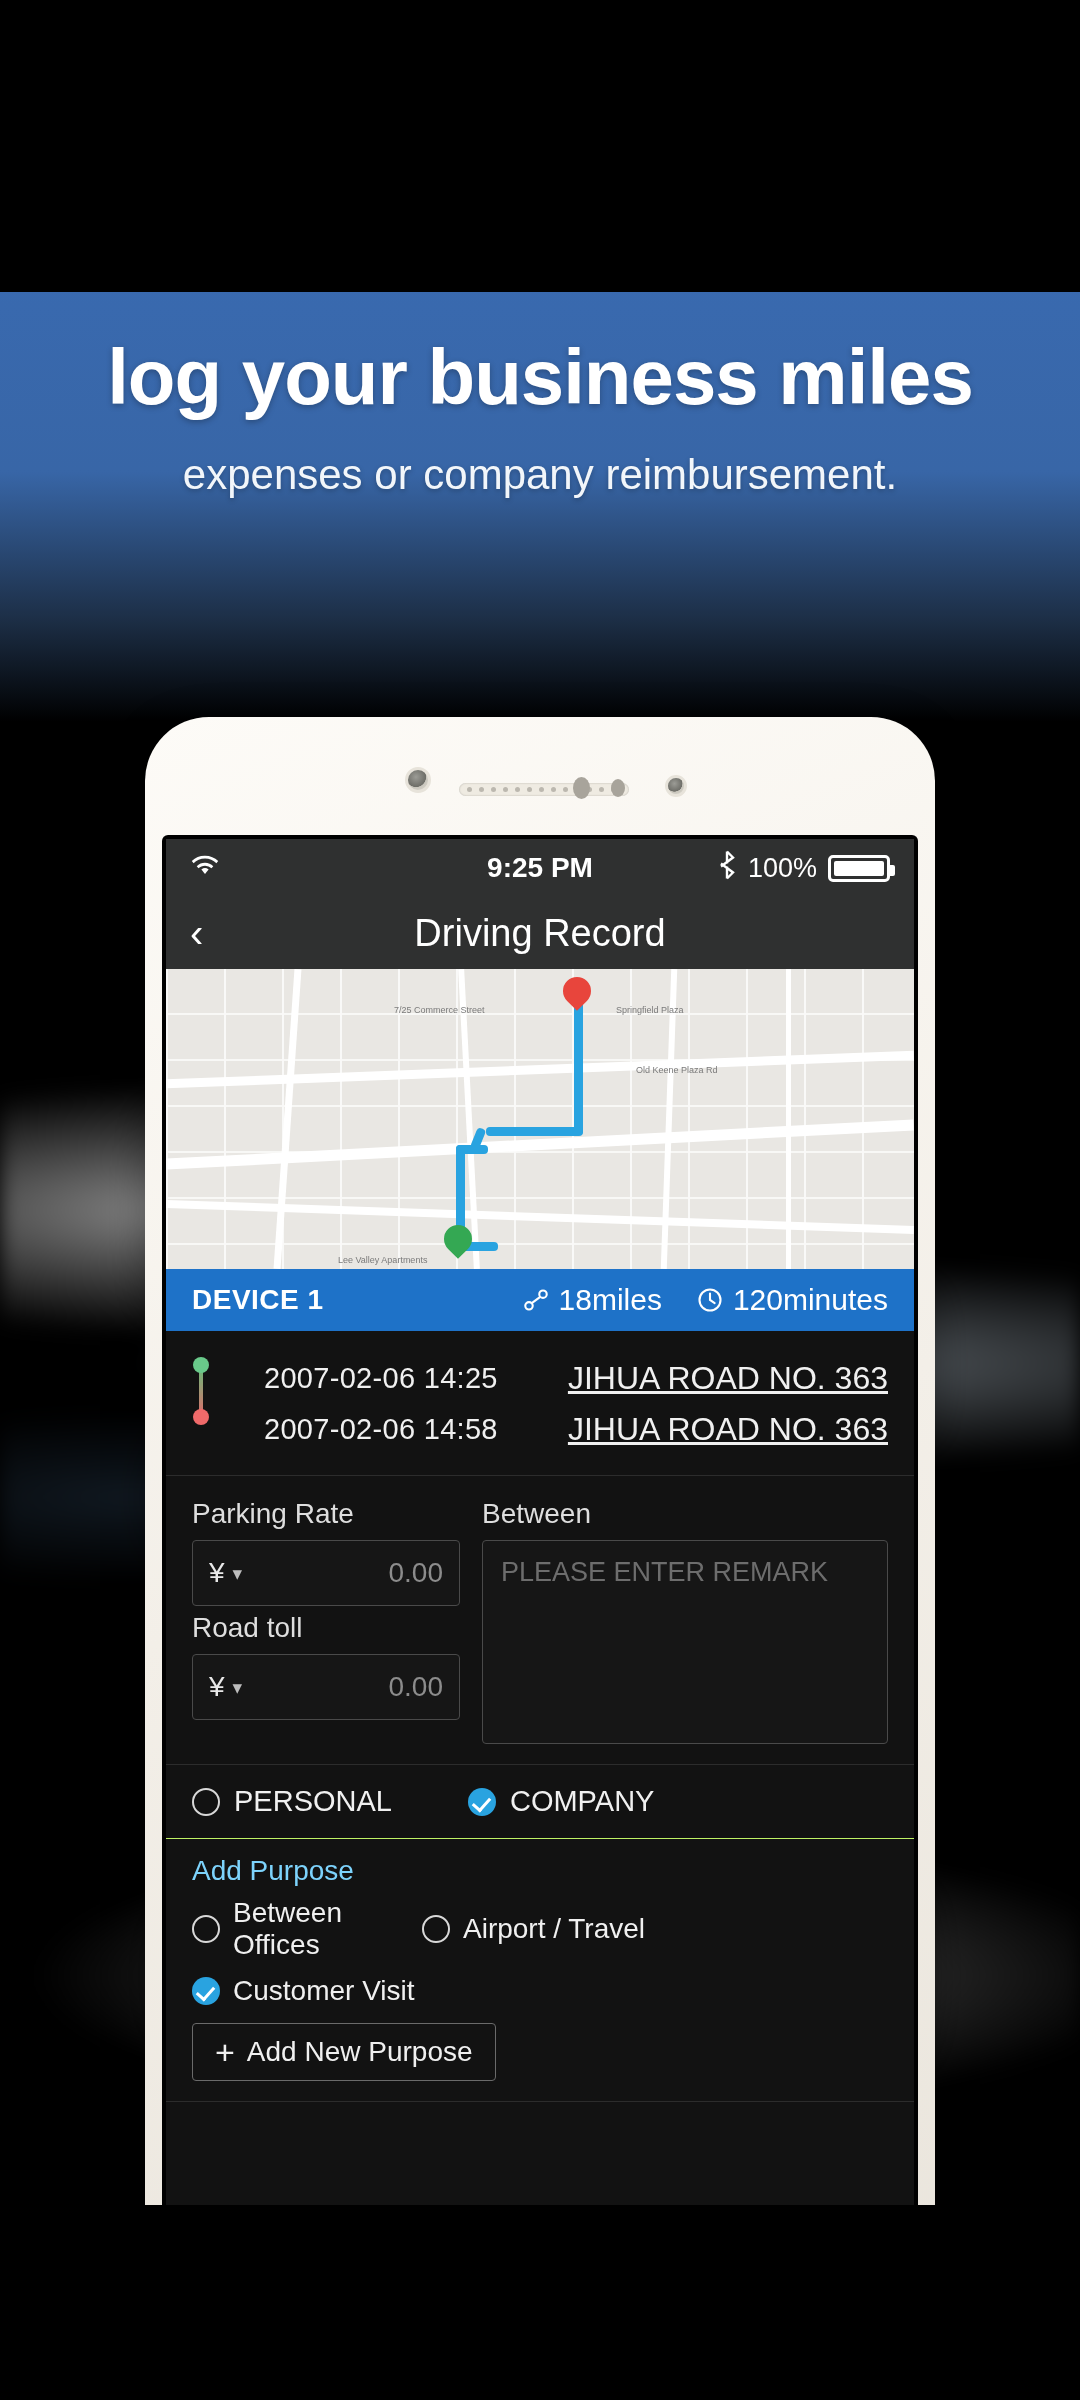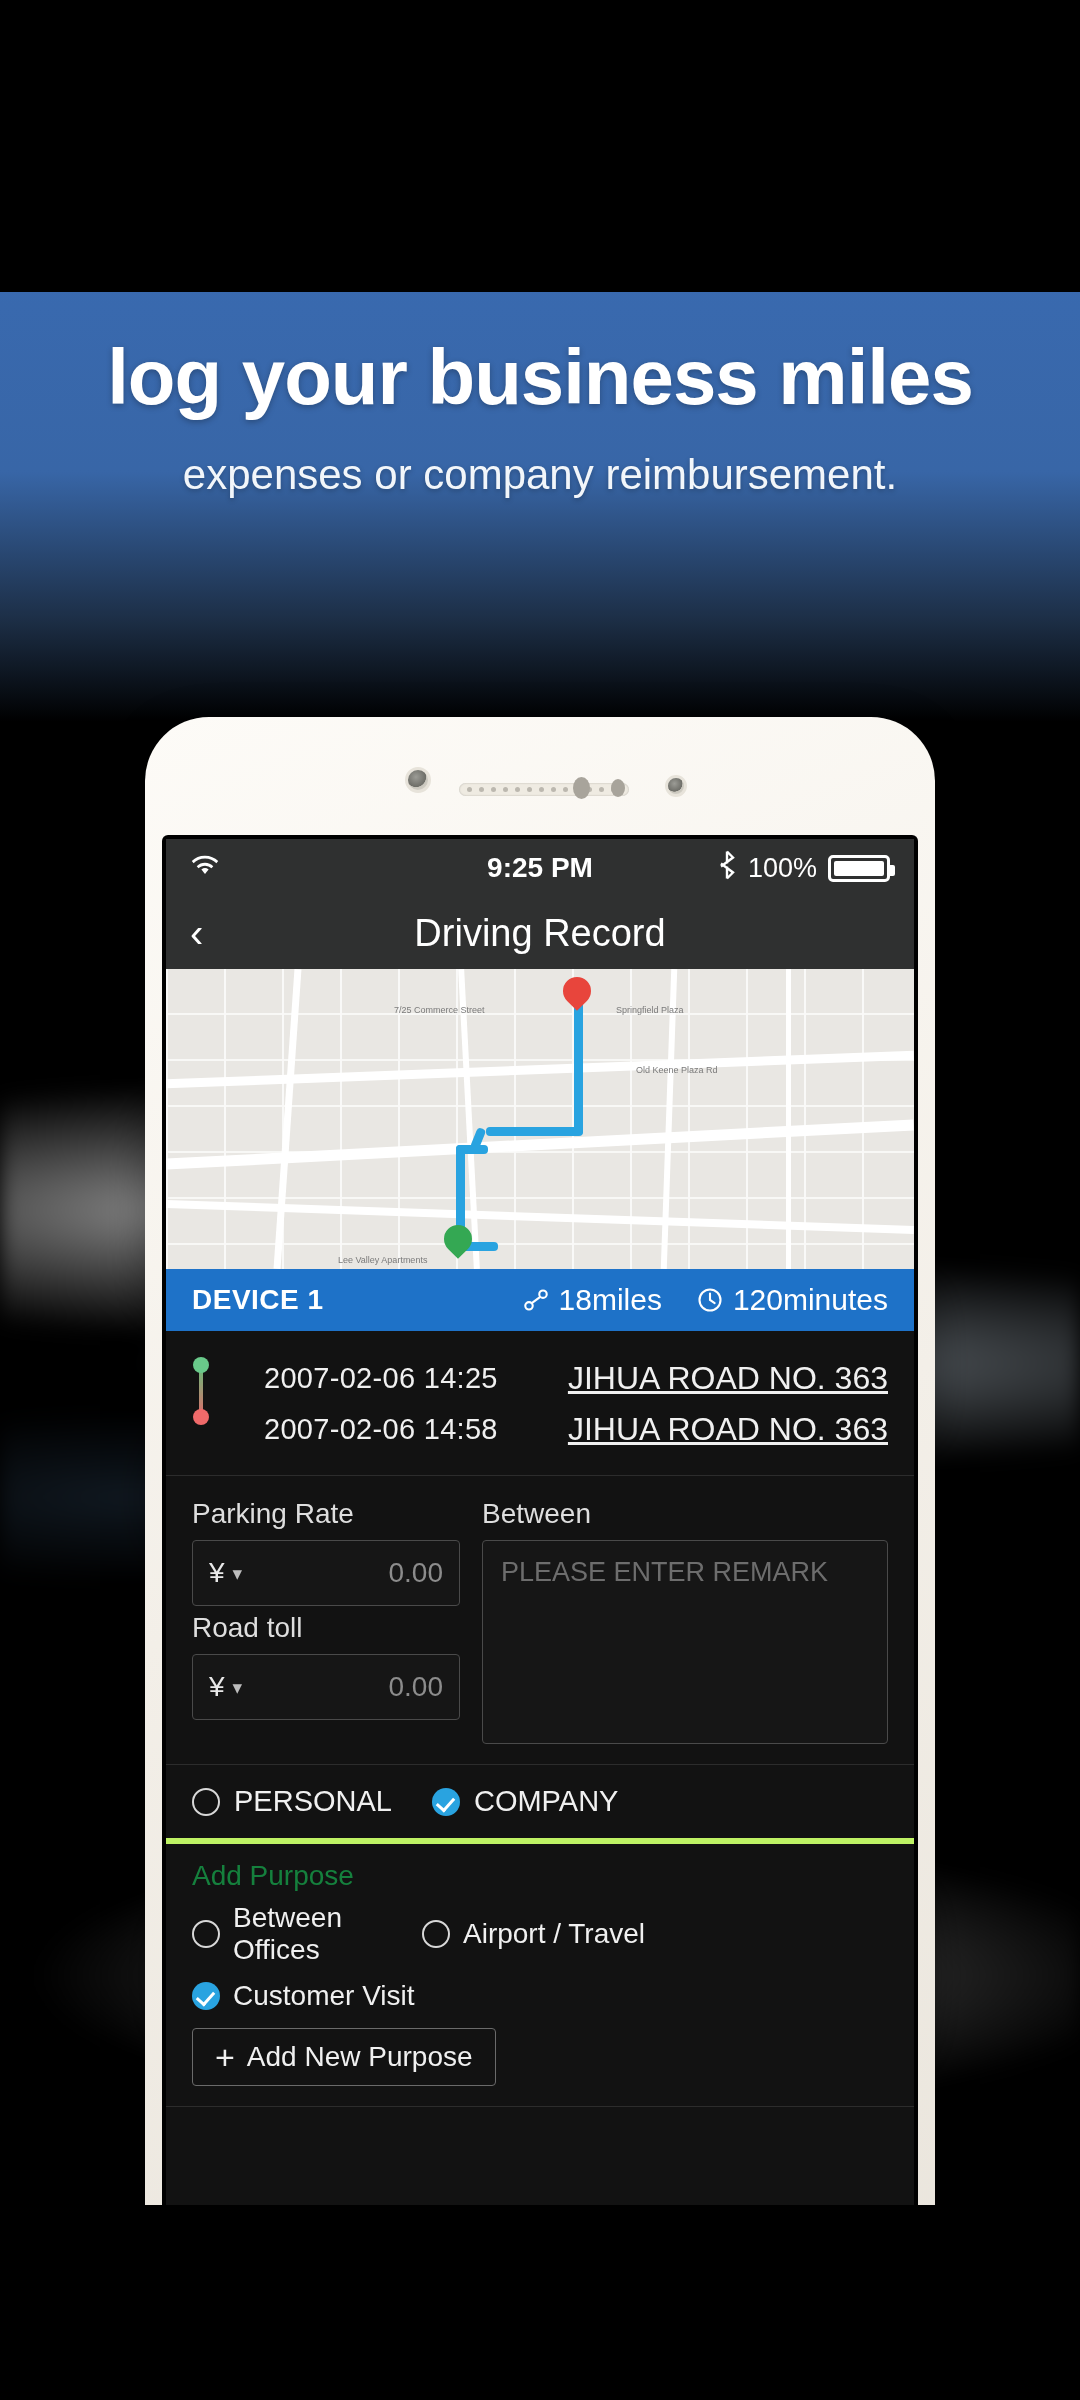--- a/index.html
+++ b/index.html
@@ -160,30 +160,30 @@
   .col-right { flex:1; display:flex; flex-direction:column; }
   .flabel { color:#dedede; font-size:28px; margin:6px 0 10px 0; }
   .money { height:66px; border:1px solid #4a4a4a; border-radius:4px;
            display:flex; align-items:center; padding:0 16px; background:#161616; }
   .cur { color:#e8e8e8; font-size:28px; display:flex; align-items:center; gap:8px; }
   .chev { font-size:19px; color:#bdbdbd; }
   .amt { margin-left:auto; color:#8c8c8c; font-size:28px; }
   .remark { flex:1; min-height:204px; border:1px solid #4a4a4a; border-radius:4px;
             background:#161616; padding:16px 18px; color:#6d6d6d; font-size:27px; }
 
-  .seg { padding:20px 26px; display:flex; align-items:center; gap:40px;
-         border-bottom:6px solid #bef264; }
+  .seg { padding:20px 26px; display:flex; align-items:center; gap:76px;
+         border-bottom:1px solid #bef264; }
   .opt { display:flex; align-items:center; gap:14px; color:#f0f0f0; font-size:29px; }
   .rad { width:28px; height:28px; border-radius:50%; border:2px solid #d8d8d8; flex:0 0 28px; }
   .rad.on { border:none; background:#29a3e0; position:relative; }
   .rad.on::after { content:""; position:absolute; left:8px; top:6px; width:8px; height:14px;
                    border:solid #fff; border-width:0 3px 3px 0; transform:rotate(42deg); }
 
   .purpose { padding:16px 26px 20px 26px; border-bottom:1px solid #2c2c2c; }
-  .ptitle { color:#15803d; font-size:28px; margin-bottom:10px; }
+  .ptitle { color:#7dd3fc; font-size:28px; margin-bottom:10px; }
   .pgrid { display:grid; grid-template-columns:230px 1fr; row-gap:14px; }
   .popt { display:flex; align-items:center; gap:13px; color:#f0f0f0; font-size:28px; }
   .addnew { margin-top:16px; display:inline-flex; align-items:center; gap:12px;
             border:1px solid #6a6a6a; border-radius:4px; padding:11px 22px;
             color:#f0f0f0; font-size:28px; }
   .plus { font-size:34px; line-height:1; font-weight:300; }
 </style>
 </head>
 <body>
 

